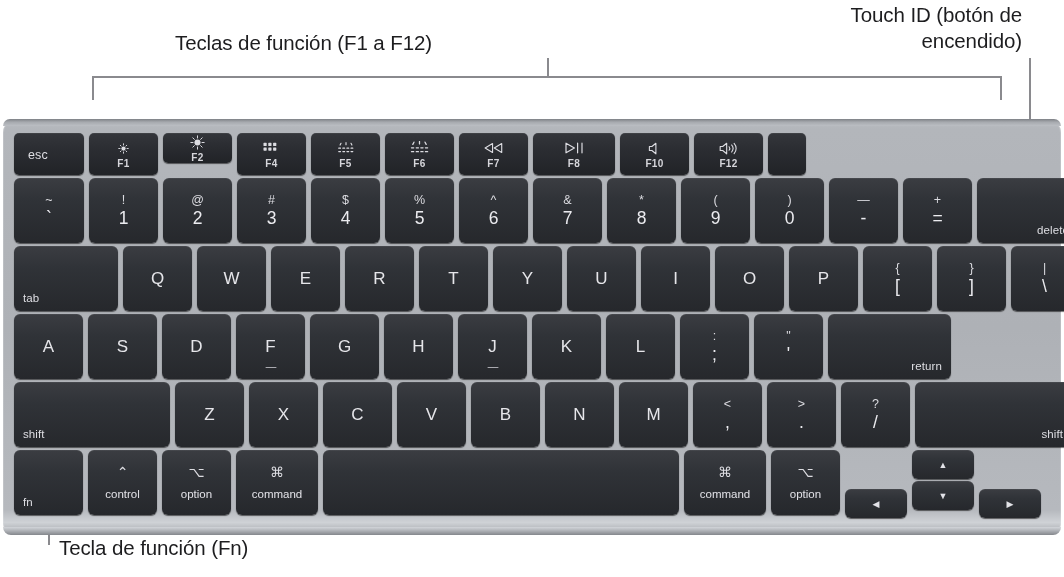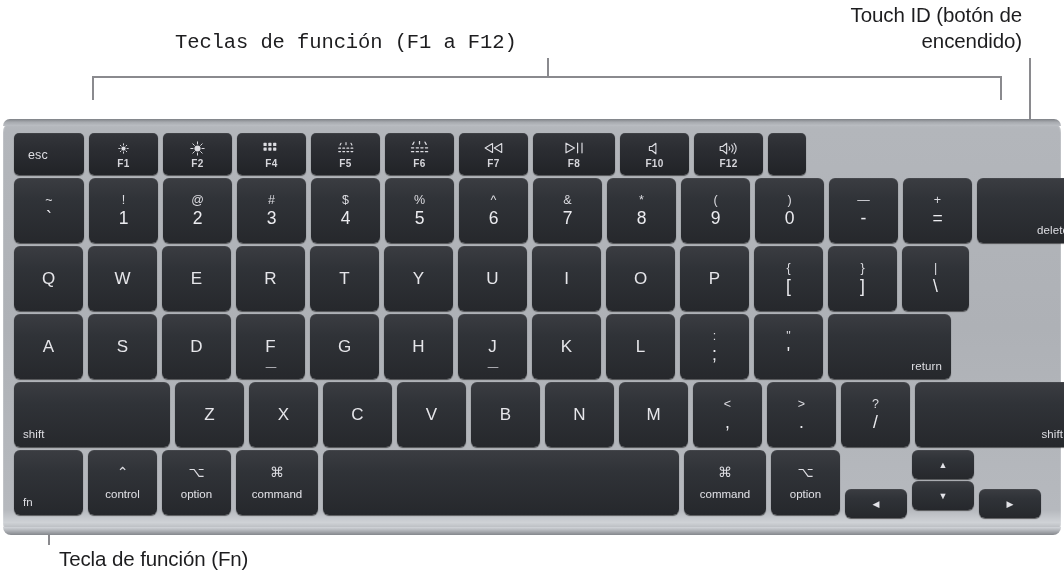--- a/index.html
+++ b/index.html
@@ -22,33 +22,31 @@
     color: #1d1d1f;
     font-size: 20.5px;
     line-height: 26px;
     letter-spacing: -0.1px;
     white-space: pre-line;
   }
   #callout-fkeys {
     left: 175px;
     top: 30px;
     text-align: left;
-    font-family: Liberation Mono, monospace;
   }
   #callout-touchid {
     right: 42px;
     top: 2px;
     text-align: right;
     width: 300px;
   }
   #callout-fn {
     left: 59px;
     top: 535px;
     text-align: left;
-    margin-top: 11px;
   }
 
   
   .leader {
     position: absolute;
     background: #8a8a8e;
   }
   .leader-v { width: 2px; }
   .leader-h { height: 2px; }
 
@@ -332,21 +330,21 @@
           <span class="ficon">
             <svg width="15" height="15" viewBox="0 0 24 24" fill="none" stroke="#dcdce1" stroke-width="1.5" stroke-linecap="round">
               <circle cx="12" cy="12" r="3.4" fill="#dcdce1" stroke="none"></circle>
               <path d="M12 4.4v2M12 17.6v2M4.4 12h2M17.6 12h2M6.8 6.8l1.4 1.4M15.8 15.8l1.4 1.4M17.2 6.8l-1.4 1.4M8.2 15.8l-1.4 1.4"></path>
             </svg>
           </span>
           <span class="fnum">F1</span>
         </div>
       </div>
 
-      <div class="key fnkey" style="width:69px;height:42px">
+      <div class="key fnkey" style="width:69px;height:30px">
         <div class="cap-fn">
           <span class="ficon">
             <svg width="17" height="17" viewBox="0 0 24 24" fill="none" stroke="#dcdce1" stroke-width="1.4" stroke-linecap="round">
               <circle cx="12" cy="12" r="4.3" fill="#dcdce1" stroke="none"></circle>
               <path d="M12 2.6v3.1M12 18.3v3.1M2.6 12h3.1M18.3 12h3.1M5.4 5.4l2.2 2.2M16.4 16.4l2.2 2.2M18.6 5.4l-2.2 2.2M7.6 16.4l-2.2 2.2"></path>
             </svg>
           </span>
           <span class="fnum">F2</span>
         </div>
       </div>
@@ -526,20 +524,23 @@
           <span class="upper">+</span>
           <span class="lower">=</span>
         </div>
       </div>
       <div class="key" style="width:101px;height:65px">
         <span class="cap-br">delete</span>
       </div>
     </div>
 
     <div class="krow" id="row-qwerty">
+      <div class="key" style="width:104px;height:65px">
+        <span class="cap-bl">tab</span>
+      </div>
       <div class="key" style="width:69px;height:65px">
         <span class="cap-center">Q</span>
       </div>
       <div class="key" style="width:69px;height:65px">
         <span class="cap-center">W</span>
       </div>
       <div class="key" style="width:69px;height:65px">
         <span class="cap-center">E</span>
       </div>
       <div class="key" style="width:69px;height:65px">

